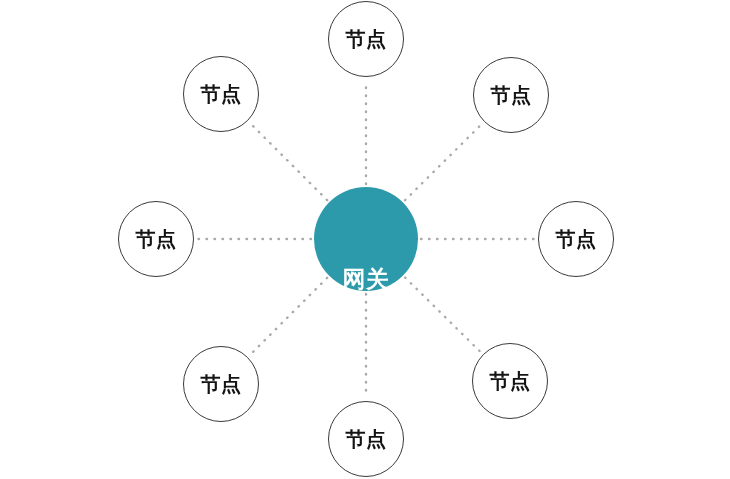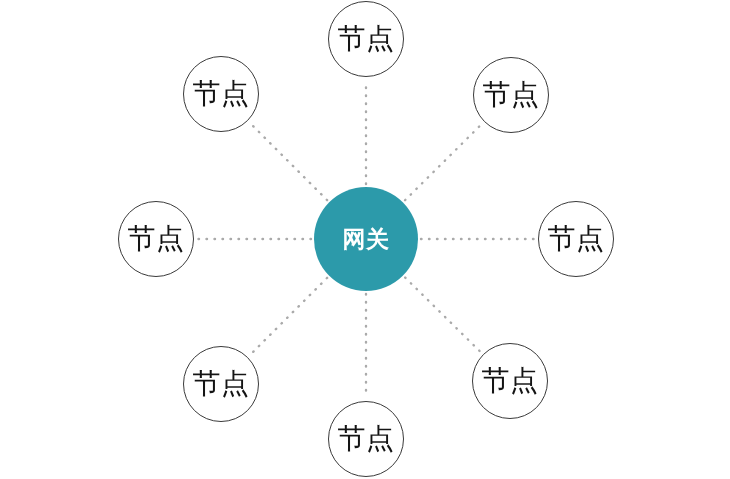--- a/index.html
+++ b/index.html
@@ -34,31 +34,32 @@
     justify-content: center;
     user-select: none;
   }
   .peripheral-node {
     width: 76px;
     height: 76px;
     background: #ffffff;
     border: 1.4px solid #3a3a3a;
   }
   .peripheral-node .node-label {
-    font-size: 28px;
+    font-size: 20px;
     line-height: 1;
     color: #141414;
-    font-weight: 400;
+    font-weight: 700;
     letter-spacing: 0.5px;
   }
   .hub-node {
     width: 105px;
     height: 105px;
     background: #2c9aaa;
     border: none;
+    align-items: flex-end;
   }
   .hub-node .node-label {
     font-size: 23px;
     line-height: 1;
     color: #ffffff;
     font-weight: 700;
     letter-spacing: 0.5px;
   }
 </style>
 </head>

